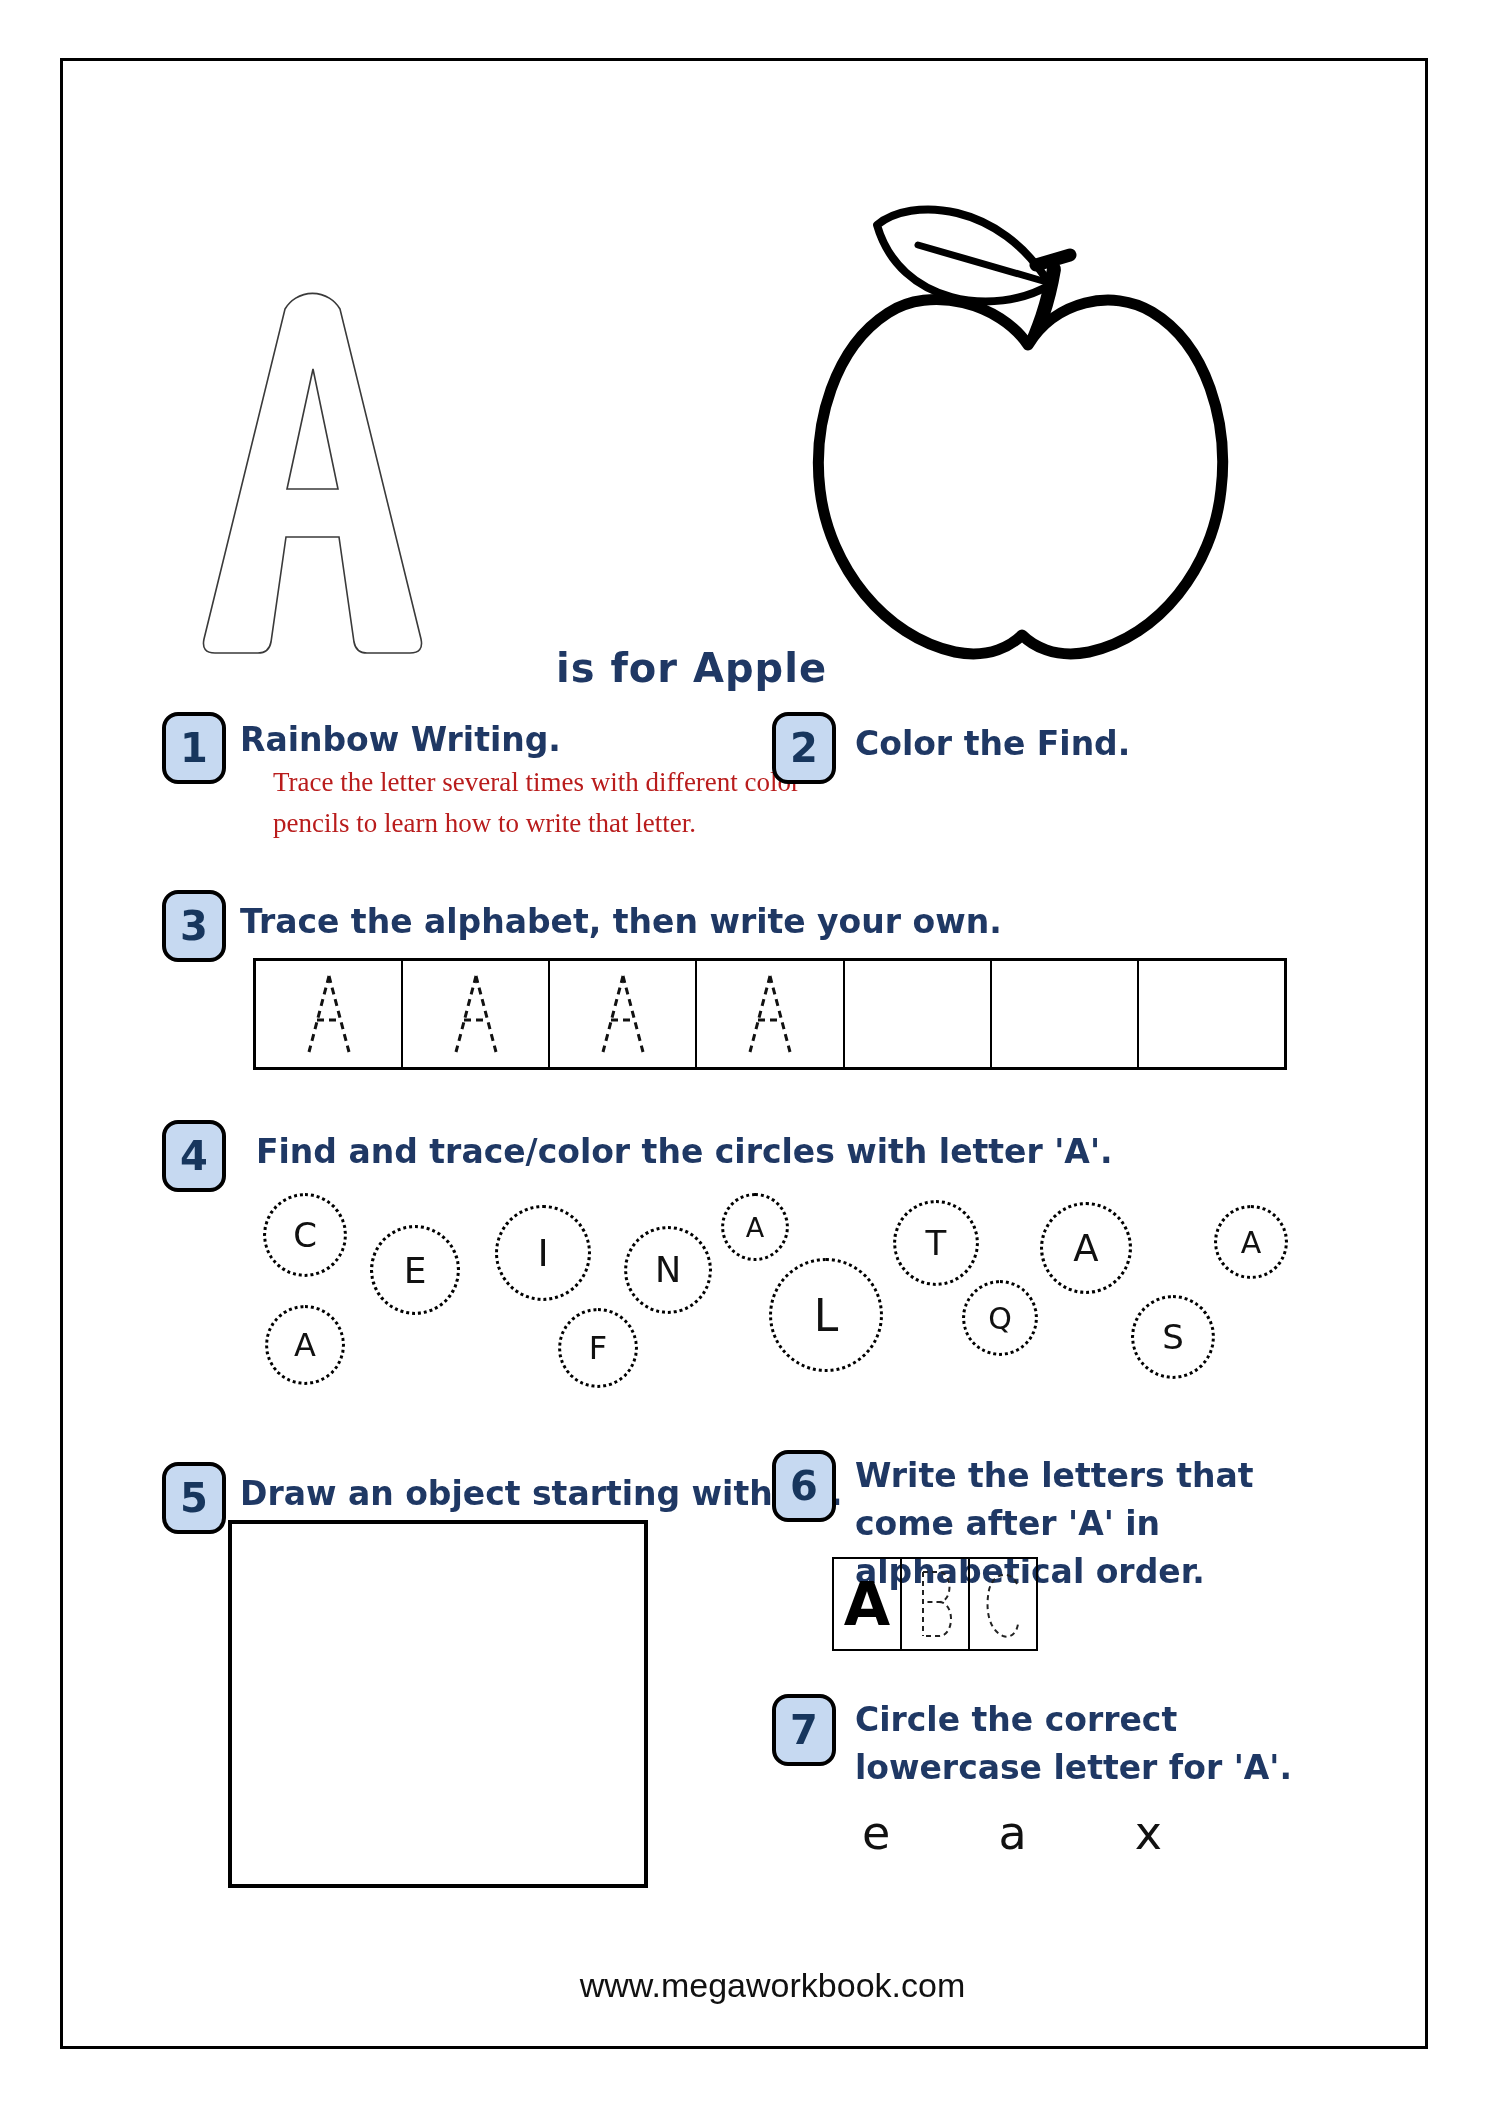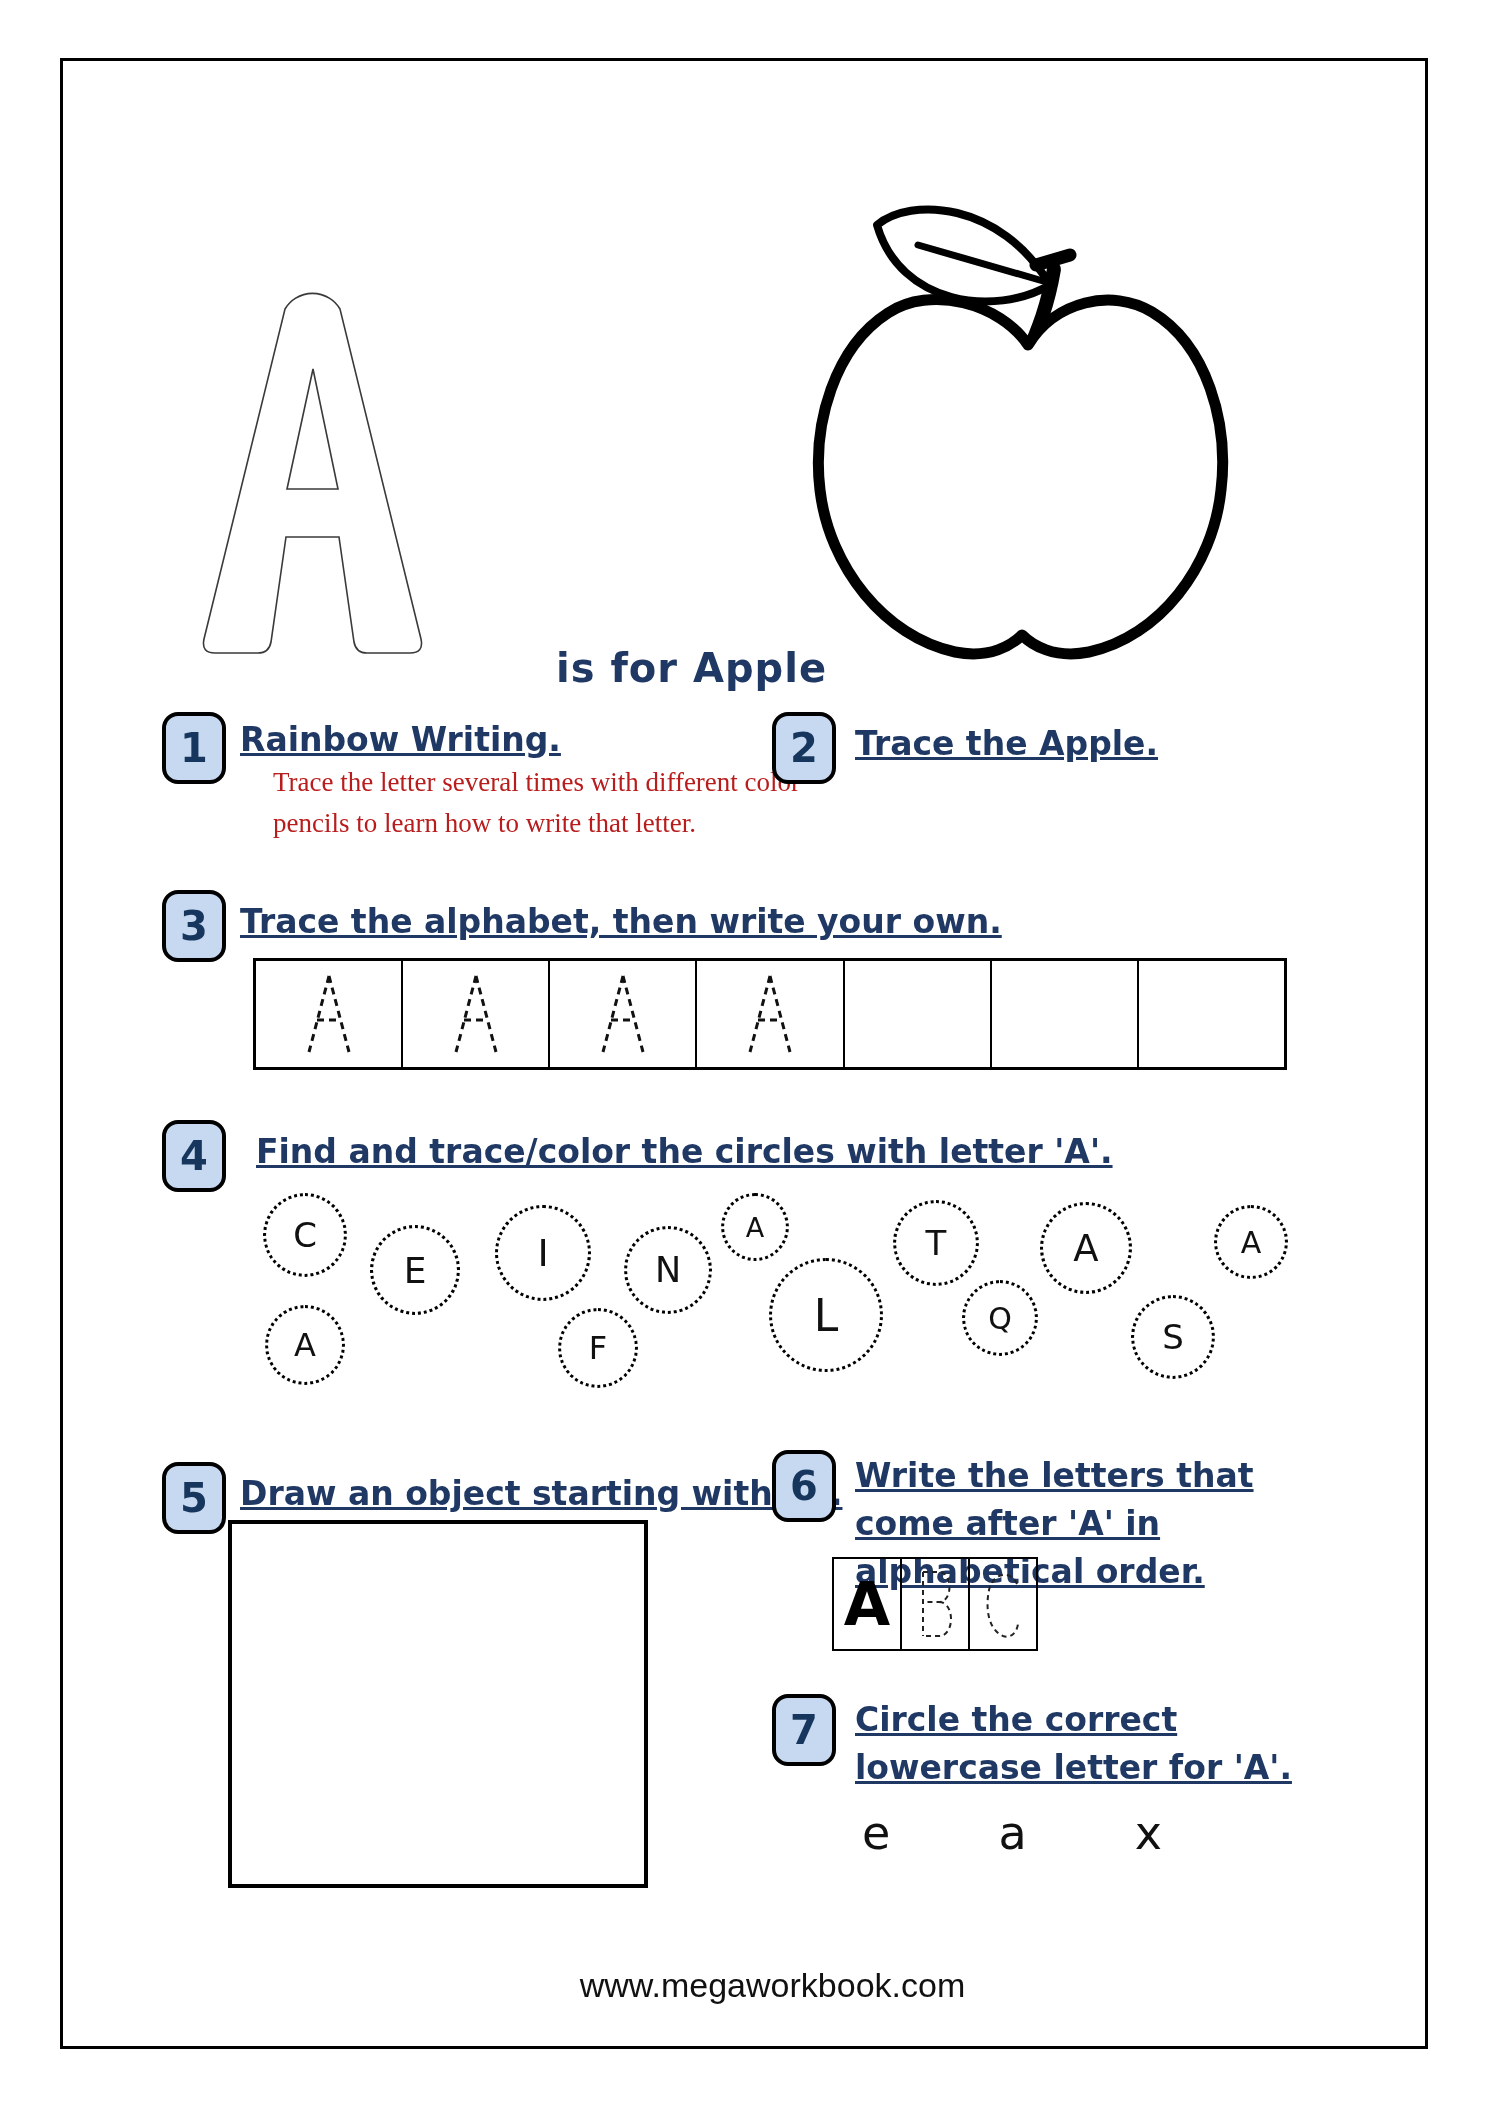--- a/index.html
+++ b/index.html
@@ -3,21 +3,21 @@
 <meta charset="utf-8">
 <style>
   html,body{margin:0;padding:0;background:#ffffff;}
   body{width:1489px;height:2105px;position:relative;font-family:"DejaVu Sans",sans-serif;overflow:hidden;}
   .frame{position:absolute;left:60px;top:58px;width:1362px;height:1985px;border:3px solid #000;background:#fff;}
   .abs{position:absolute;}
   .phrase{color:#1f3864;font-size:40px;font-weight:600;letter-spacing:1px;margin-top:17px;}
   .badge{position:absolute;width:64px;height:72px;border:4px solid #000;border-radius:16px;
          background:#c6d9f1;color:#17365d;display:flex;align-items:center;justify-content:center;
          font-size:40px;font-weight:700;box-sizing:border-box;}
-  .title{position:absolute;color:#1f3864;font-size:33px;font-weight:600;line-height:1.45;text-decoration:underline;}
+  .title{position:absolute;color:#1f3864;font-size:33px;font-weight:600;line-height:1.45;}
   .desc{position:absolute;color:#b91c1c;font-size:27px;line-height:1.5;font-family:Liberation Serif, serif;margin-left:33px;}
   .trace-table{position:absolute;left:253px;top:958px;width:1034px;height:112px;border:3px solid #000;
                display:flex;box-sizing:border-box;background:#fff;}
   .trace-cell{flex:1;border-right:2px solid #000;display:flex;align-items:center;justify-content:center;}
   .trace-cell:last-child{border-right:none;}
   .circle{position:absolute;border:3px dotted #000;border-radius:50%;box-sizing:border-box;
           display:flex;align-items:center;justify-content:center;color:#111;font-weight:400;background:#fff;}
   .drawbox{position:absolute;left:228px;top:1520px;width:420px;height:368px;border:4px solid #000;box-sizing:border-box;}
   .abc-row{position:absolute;left:832px;top:1557px;display:flex;border:2px solid #000;}
   .abc-cell{width:66px;height:90px;border-right:2px solid #000;display:flex;align-items:center;justify-content:center;}
@@ -52,21 +52,21 @@
 
 <div class="badge" style="left:162px;top:712px;">
   <span>1</span>
 </div>
 <div class="title" style="left:240px;top:716px;">Rainbow Writing.</div>
 <div class="desc" style="left:240px;top:762px;width:530px;">Trace the letter several times with different color pencils to learn how to write that letter.</div>
 
 <div class="badge" style="left:772px;top:712px;">
   <span>2</span>
 </div>
-<div class="title" style="left:855px;top:720px;">Trace the Apple.</div>
+<div class="title" style="left:855px;top:720px;">Color the Find.</div>
 
 <div class="badge" style="left:162px;top:890px;">
   <span>3</span>
 </div>
 <div class="title" style="left:240px;top:898px;">Trace the alphabet, then write your own.</div>
 
 <div class="trace-table">
   <div class="trace-cell">
     <svg width="56" height="88" viewBox="0 0 56 88">
       <path d="M28 6 L8 82 M28 6 L48 82 M16 50 L40 50" fill="none" stroke="#111" stroke-width="3" stroke-dasharray="7 5"></path>

